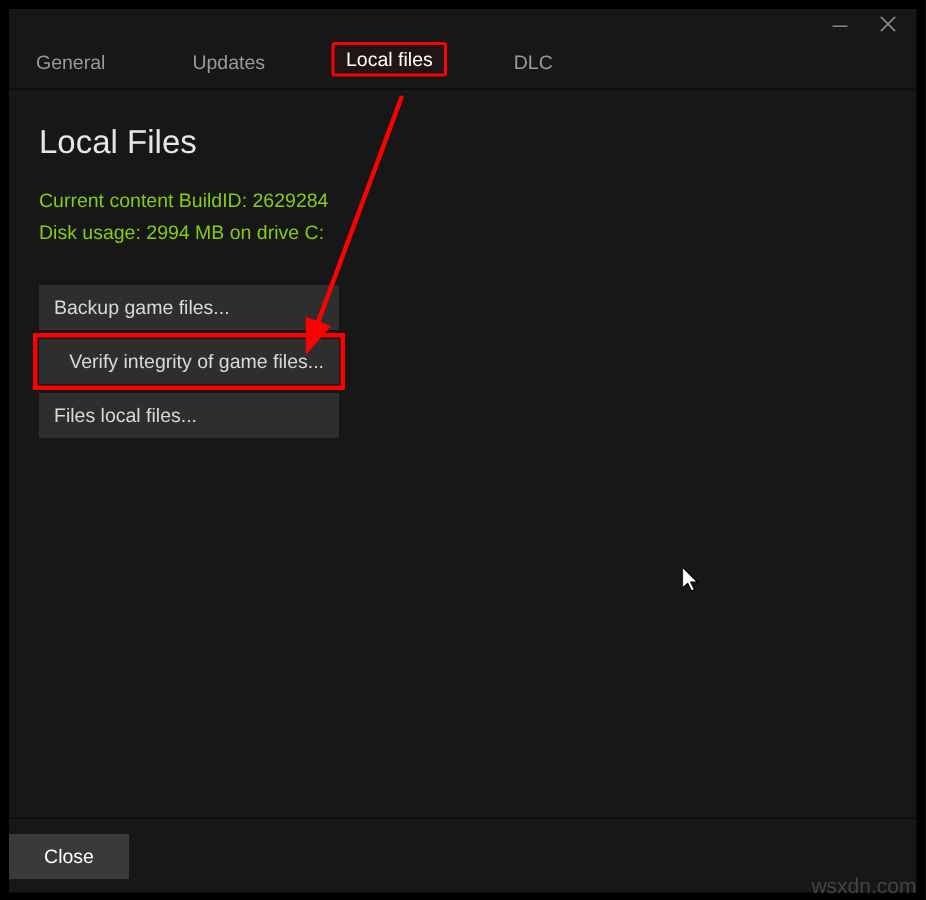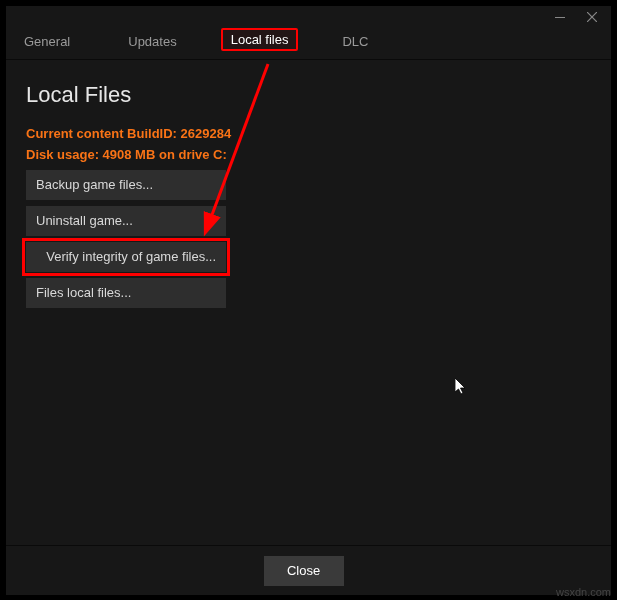--- a/index.html
+++ b/index.html
@@ -76,27 +76,26 @@
       padding: 22px 20px;
       color: #aaa;
     }
     .page-title {
       color: #e6e6e6;
       font-size: 22px;
       font-weight: normal;
       margin-bottom: 18px;
     }
     .info-line {
-      color: #f97316;
+      color: #84cc16;
       font-size: 13px;
       margin-bottom: 6px;
-      font-weight: bold;
     }
     .btn-list {
-      margin-top: 8px;
+      margin-top: 28px;
     }
     .action-btn {
       display: block;
       width: 200px;
       height: 30px;
       line-height: 30px;
       padding: 0 10px;
       background: #2e2e2e;
       color: #d9d9d9;
       font-size: 13px;
@@ -111,21 +110,21 @@
       text-align: right;
     }
     .footer {
       position: absolute;
       bottom: 0;
       left: 0;
       right: 0;
       height: 50px;
       border-top: 1px solid #0a0a0a;
       display: flex;
-      justify-content: center;
+      justify-content: flex-start;
       align-items: center;
       padding-right: 10px;
     }
     .close-btn {
       width: 80px;
       height: 30px;
       background: #3a3a3a;
       color: #fff;
       border: none;
       font-size: 13px;
@@ -141,21 +140,21 @@
       position: absolute;
       left: 180px;
       top: 50px;
       pointer-events: none;
     }
     .watermark {
       position: absolute;
       right: 6px;
       bottom: 2px;
       color: #444;
-      font-size: 11px;
+      font-size: 14px;
     }
   </style>
 </head>
 <body>
 
 <div class="dialog">
 
   <div class="titlebar">
     <div class="tb-btn">
       <span>
@@ -175,25 +174,24 @@
   <div class="tabs">
     <div class="tab">General</div>
     <div class="tab">Updates</div>
     <div class="tab active highlight-box">Local files</div>
     <div class="tab">DLC</div>
   </div>
 
   <div class="content">
     <h1 class="page-title">Local Files</h1>
     <div class="info-line">Current content BuildID: 2629284</div>
-    <div class="info-line">Disk usage: 4908 MB on drive C:</div>
+    <div class="info-line">Disk usage: 2994 MB on drive C:</div>
 
     <div class="btn-list">
       <button class="action-btn">Backup game files...</button>
-      <button class="action-btn">Uninstall game...</button>
       <button class="action-btn highlighted">Verify integrity of game files...</button>
       <button class="action-btn">Files local files...</button>
     </div>
   </div>
 
   <div class="footer">
     <button class="close-btn">Close</button>
   </div>
 
   <svg class="arrow-annotation" width="120" height="200">

